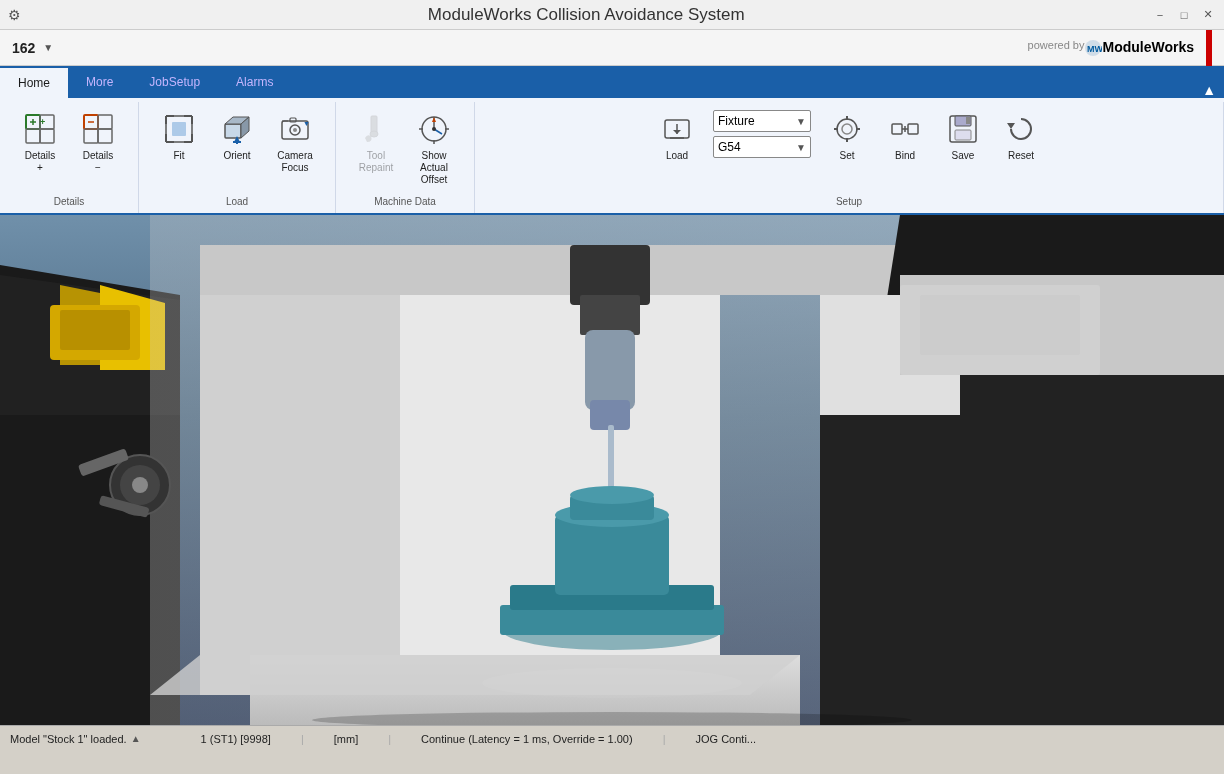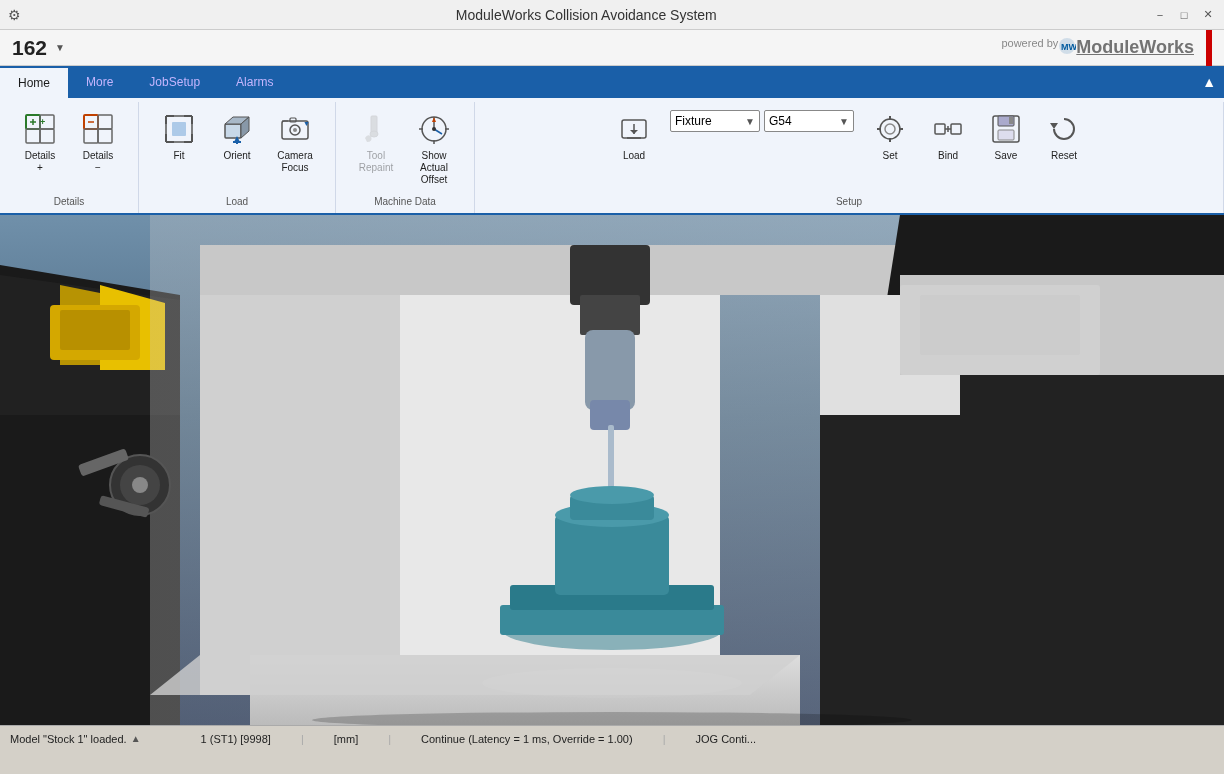--- a/index.html
+++ b/index.html
@@ -8,46 +8,46 @@
     
     #titlebar {
       background: #f0f0f0;
       height: 30px;
       display: flex;
       align-items: center;
       justify-content: space-between;
       padding: 0 8px;
       border-bottom: 1px solid #ccc;
     }
-    #titlebar .title { flex: 1; text-align: center; font-size: 14px; color: #333; }
+    #titlebar .title { flex: 1; text-align: center; font-size: 17px; color: #333; }
     #titlebar .win-controls { display: flex; gap: 8px; }
     #titlebar .win-btn { width: 16px; height: 16px; display: flex; align-items: center; justify-content: center; font-size: 11px; color: #555; cursor: pointer; }
 
     
     #infobar {
       background: #f5f5f5;
       height: 36px;
       display: flex;
       align-items: center;
       padding: 0 12px;
       border-bottom: 1px solid #ccc;
       gap: 8px;
     }
-    #infobar .issue-num { font-weight: bold; font-size: 21px; color: #222; }
+    #infobar .issue-num { font-weight: bold; font-size: 14px; color: #222; }
     #infobar .issue-text { font-size: 13px; color: #222; }
     #infobar .powered-by { margin-left: auto; display: flex; align-items: flex-start; font-size: 11px; color: #888; }
-    #infobar .mw-logo { color: #737373; font-weight: bold; font-size: 18px; text-decoration: underline; }
+    #infobar .mw-logo { color: #000000; font-weight: bold; font-size: 14px; }
     #infobar .red-bar { width: 6px; height: 36px; background: #cc0000; margin-left: 4px; }
 
     
     #tabbar {
       background: #1a5fa8;
       height: 32px;
       display: flex;
-      align-items: center;
+      align-items: flex-end;
       padding-left: 0;
     }
     .tab {
       padding: 6px 18px;
       font-size: 12px;
       cursor: pointer;
       color: #c4b5fd;
       background: transparent;
       border: none;
       height: 32px;
@@ -325,21 +325,21 @@
           <svg width="34" height="34" viewBox="0 0 34 34">
             <rect x="5" y="8" width="24" height="18" rx="2" fill="none" stroke="#555" stroke-width="1.5"></rect>
             <line x1="17" y1="12" x2="17" y2="22" stroke="#555" stroke-width="1.5"></line>
             <polygon points="17,22 13,18 21,18" fill="#555"></polygon>
             <line x1="10" y1="26" x2="24" y2="26" stroke="#555" stroke-width="1.5"></line>
           </svg>
         </div>
         <span class="btn-label">Load</span>
       </div>
 
-      <div style="display:flex; flex-direction:row; gap:4px; padding: 4px 6px; min-width: 110px;">
+      <div style="display:flex; flex-direction:column; gap:4px; padding: 4px 6px; min-width: 110px;">
         <div class="fixture-dropdown">
           <span>Fixture</span>
           <span class="arrow">▼</span>
         </div>
         <div class="fixture-dropdown">
           <span>G54</span>
           <span class="arrow">▼</span>
         </div>
       </div>
 

